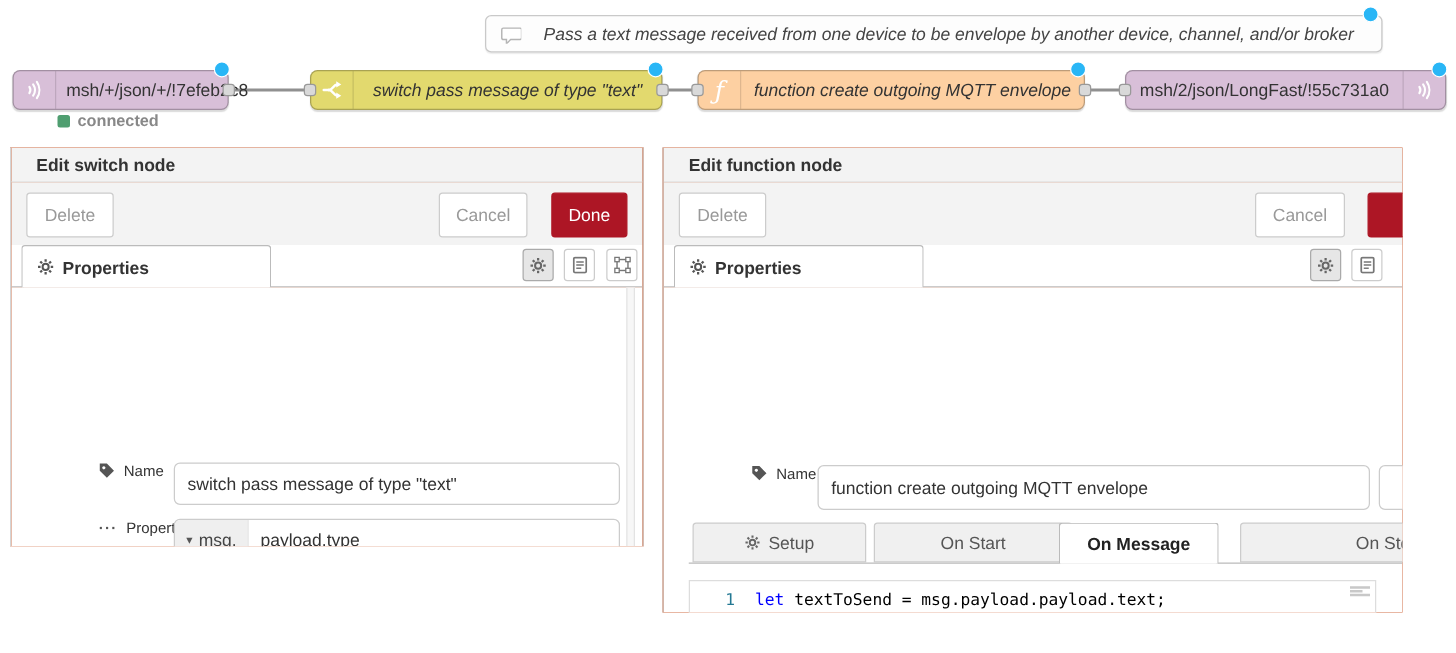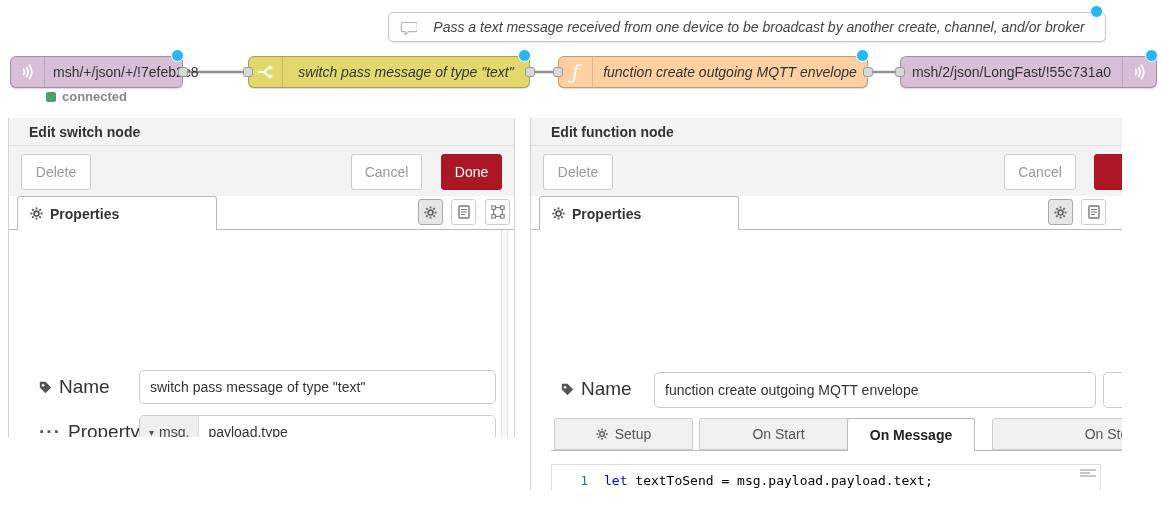--- a/index.html
+++ b/index.html
@@ -48,21 +48,21 @@
   .btn.red { background:#AD1625; border-color:#AD1625; color:#fff; }
   .p-tabrow { height:34px; position:relative; border-bottom:1px solid #bbb; background:#fff; }
   .p-tab { position:absolute; left:8px; top:0; width:200px; height:34px; background:#fff; border:1px solid #bbb;
            border-bottom:none; border-radius:3px 3px 0 0; display:flex; align-items:center; gap:7px;
            padding-left:12px; font-size:14px; font-weight:bold; color:#333; z-index:2; }
   .mini-btn { position:absolute; top:3px; width:25px; height:26px; border:1px solid #ccc; border-radius:3px;
               background:#fff; display:flex; align-items:center; justify-content:center; }
   .mini-btn.pressed { background:#e6e6e6; border-color:#aaa; }
   .p-content { position:relative; background:#fff; }
 
-  .form-label { position:absolute; display:flex; align-items:center; gap:7px; font-size:19px; color:#333; height:34px; }
+  .form-label { position:absolute; display:flex; align-items:flex-start; gap:7px; font-size:12px; color:#333; height:34px;margin-left:40px; }
   .input-box { position:absolute; height:34px; border:1px solid #ccc; border-radius:5px; background:#fff;
                font-size:14px; color:#333; display:flex; align-items:center; padding:0 10px; white-space:nowrap; overflow:hidden; }
   .typed { padding:0; }
   .typed .seg-grey { background:#efefef; height:100%; display:flex; align-items:center; gap:5px; padding:0 9px;
                      border-right:1px solid #ddd; border-radius:4px 0 0 4px; color:#444; }
   .typed .seg-val { padding:0 9px;text-decoration:underline; }
   .caret { font-size:10px; color:#555; }
   .v-scroll { position:absolute; right:6px; top:112px; bottom:0; width:7px; background:#f7f7f7;
               border-left:1px solid #e3e3e3; border-right:1px solid #e3e3e3; }
 
@@ -99,21 +99,21 @@
       <path d="M532 72 H558" stroke="#909090" stroke-width="2.5" fill="none"></path>
       <path d="M870 72 H898" stroke="#909090" stroke-width="2.5" fill="none"></path>
     </svg>
 
     <div class="comment-node">
       <span class="iconbox">
         <svg class="icon" width="17" height="15" viewBox="0 0 20 18">
           <path d="M2 2 h16 a1.5 1.5 0 0 1 1.5 1.5 v8 a1.5 1.5 0 0 1 -1.5 1.5 h-9 l-4 4 v-4 h-3 a1.5 1.5 0 0 1 -1.5 -1.5 v-8 a1.5 1.5 0 0 1 1.5 -1.5 z" fill="#fff" stroke="#b5b5b5" stroke-width="1.4" transform="translate(1,1)"></path>
         </svg>
       </span>
-      <span class="nlabel">Pass a text message received from one device to be broadcast by another create, channel, and/or broker</span>
+      <span class="nlabel">Pass a text message received from one device to be envelope by another device, channel, and/or broker</span>
       <span class="moddot" style="right:2px;"></span>
     </div>
 
     <div class="node mqtt" style="left:10px; top:56px; width:173px;">
       <span class="iconbox left">
         <svg class="icon" width="16" height="18" viewBox="0 0 16 16">
           <g fill="none" stroke="#fff" stroke-width="1.7" stroke-linecap="round">
             <path d="M3.5 5.5 a4.5 4.5 0 0 1 0 5"></path>
             <path d="M6.5 3.5 a8 8 0 0 1 0 9"></path>
             <path d="M9.5 1.5 a11.5 11.5 0 0 1 0 13"></path>

